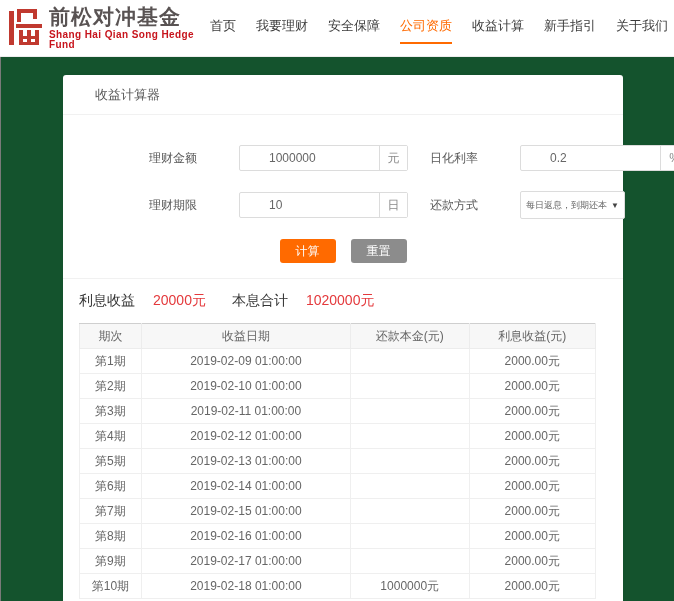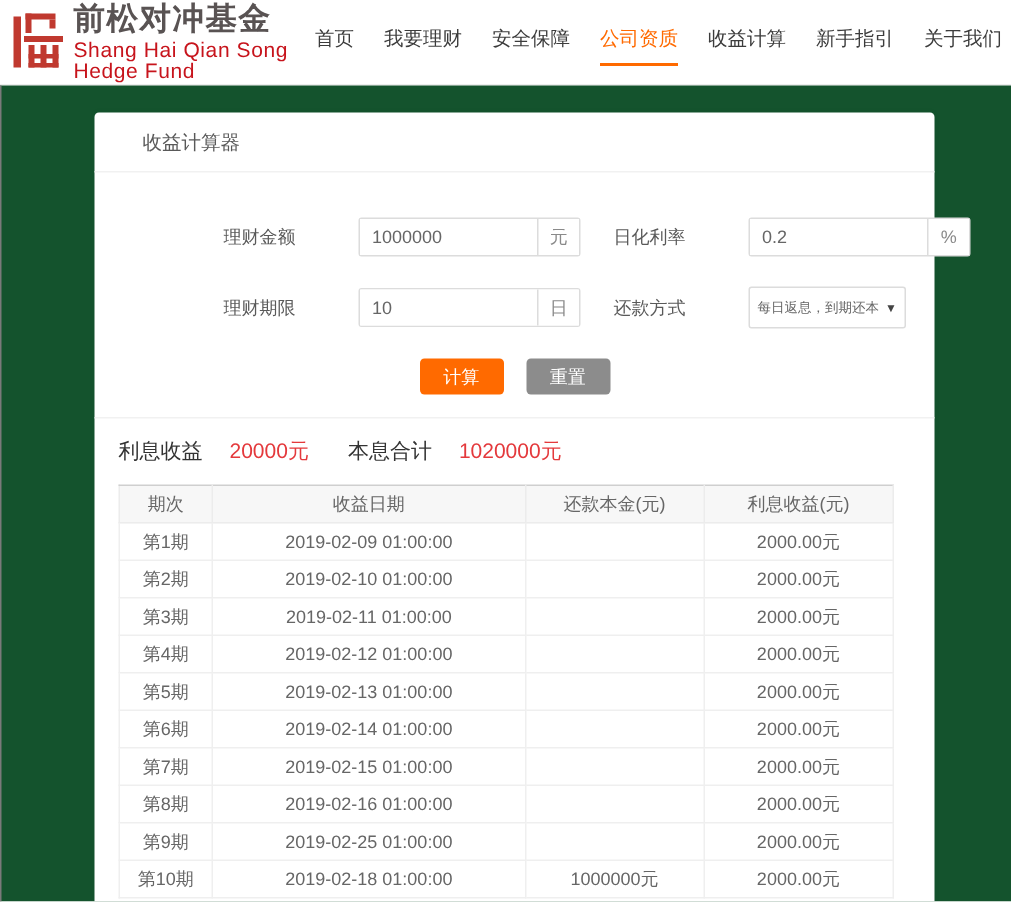--- a/index.html
+++ b/index.html
@@ -10,21 +10,21 @@
   }
   
   .header {
     height:57px; background:#fff; display:flex; align-items:center;
     padding:0 6px 0 8px; border-bottom:1px solid #ededed;
   }
   .brand { display:flex; align-items:center; }
   .seal { width:36px; height:40px; margin-right:5px; flex:none; }
   .brand-text { line-height:1; }
   .brand-title { font-size:21px; font-weight:bold; color:#595353; letter-spacing:1px; }
-  .brand-sub { font-size:14px; font-weight:normal; color:#c7141c; margin-top:3px; letter-spacing:.4px; }
+  .brand-sub { font-size:10px; font-weight:bold; color:#c7141c; margin-top:3px; letter-spacing:.4px; }
   .nav { margin-left:auto; display:flex; align-items:center; gap:20px; padding-top:4px; }
   .nav a {
     font-size:13px; color:#3c3c3c; text-decoration:none; cursor:pointer;
     padding-bottom:7px; border-bottom:2px solid transparent; white-space:nowrap;
   }
   .nav a.active { color:#ff6a00; border-bottom-color:#ff6a00; }
   
   .page-body {
     height:544px; background:#14532d; border-left:1px solid #7a7a7a;
     padding:18px 0 0 62px;
@@ -42,21 +42,21 @@
   .form-row { display:flex; align-items:center; margin-bottom:20px; }
   .field { display:flex; align-items:center;gap:34px; }
   .field + .field { margin-left:22px; }
   .field .lbl { font-size:12px; color:#595959; margin-right:8px; white-space:nowrap; }
   .input-wrap {
     display:flex; align-items:stretch; border:1px solid #dcdcdc;
     border-radius:2px; height:26px; background:#fff;
   }
   .input-wrap input {
     border:none; outline:none; width:118px; padding:0 8px;
-    font-size:12px; color:#666; font-family:inherit;
+    font-size:12px; color:#666; font-family:inherit;margin-left:21px;
   }
   .input-wrap .addon {
     width:28px; display:flex; align-items:center; justify-content:center;
     font-size:12px; color:#8a8a8a; border-left:1px solid #dcdcdc; background:#fff;
   }
   .select-box {
     display:flex; align-items:center; border:1px solid #dcdcdc; border-radius:2px;
     height:28px; padding:8px 5px; cursor:pointer; background:#fff;
   }
   .select-box .sel-text { font-size:9px; color:#666; white-space:nowrap; }
@@ -243,21 +243,21 @@
             <td>2000.00元</td>
           </tr>
           <tr>
             <td>第8期</td>
             <td>2019-02-16 01:00:00</td>
             <td></td>
             <td>2000.00元</td>
           </tr>
           <tr>
             <td>第9期</td>
-            <td>2019-02-25 01:00:00</td>
+            <td>2019-02-17 01:00:00</td>
             <td></td>
             <td>2000.00元</td>
           </tr>
           <tr>
             <td>第10期</td>
             <td>2019-02-18 01:00:00</td>
             <td>1000000元</td>
             <td>2000.00元</td>
           </tr>
         </tbody>

